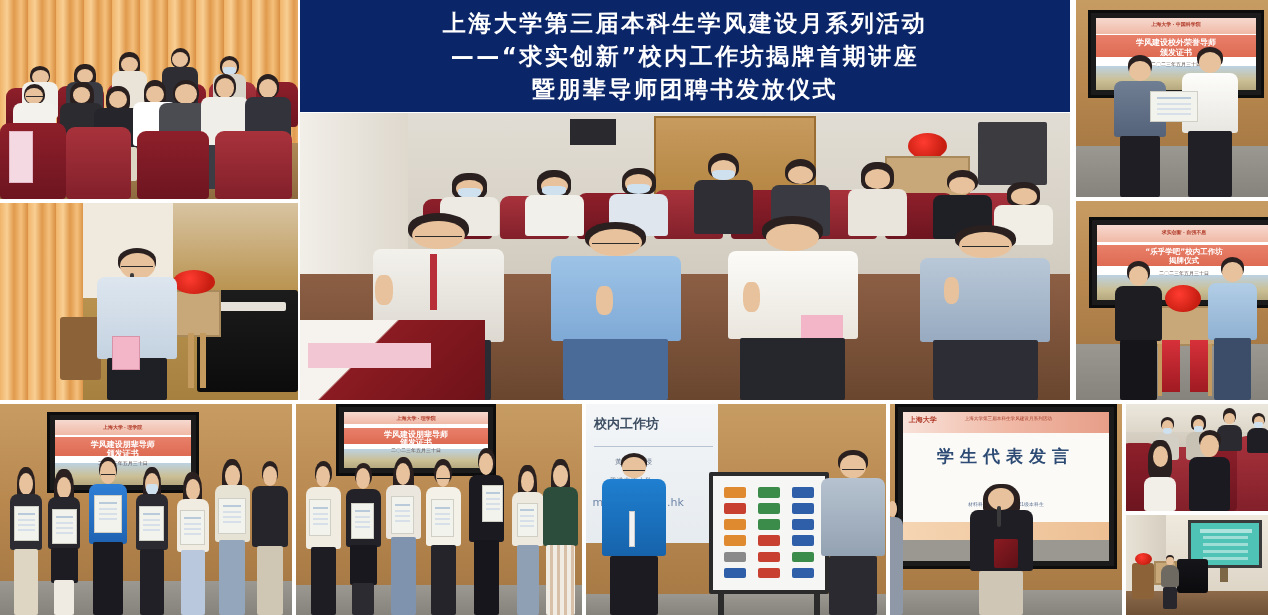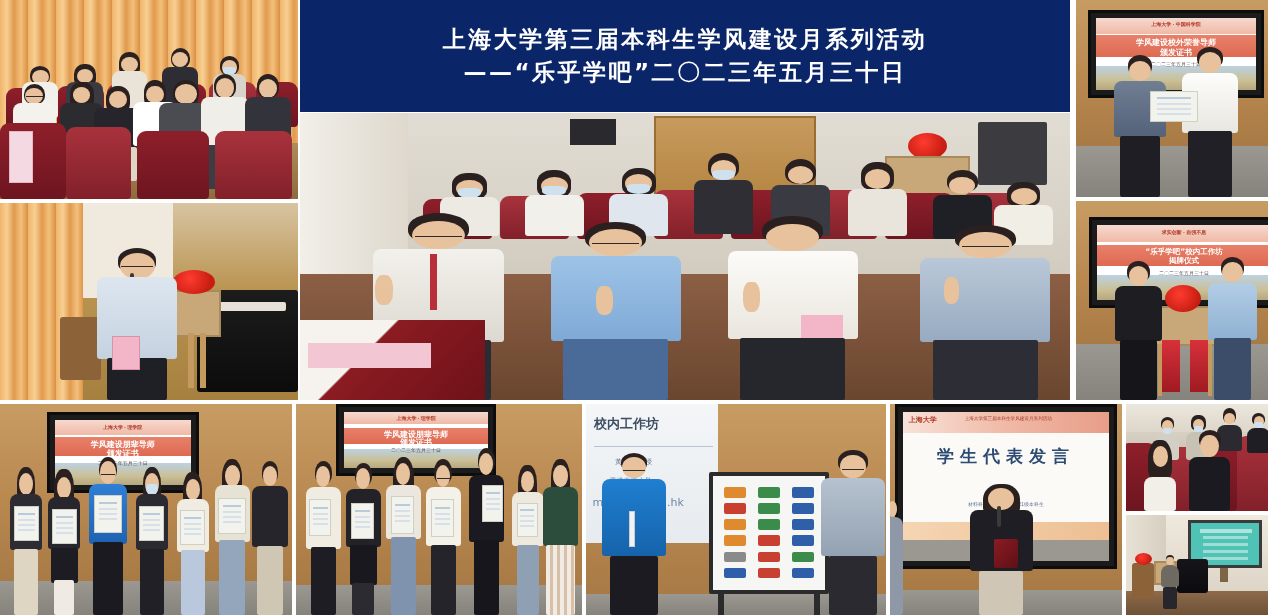--- a/index.html
+++ b/index.html
@@ -160,21 +160,22 @@
   #p-b5            { left:1126px; top:404px; width:142px; height:107px; }
   #p-b6            { left:1126px; top:515px; width:142px; height:100px; }
 </style>
 </head>
 <body>
 
 <div id="collage">
 
   <div id="title-banner">
     <div class="tline l1">上海大学第三届本科生学风建设月系列活动</div>
-    <div class="tline l2">——“乐乎学吧”二〇二三年五月三十日</div>
+    <div class="tline l2">——“求实创新”校内工作坊揭牌首期讲座</div>
+    <div class="tline l3">暨朋辈导师团聘书发放仪式</div>
   </div>
 
   <div class="panel" id="p-tl-audience">
     <div class="scene">
       <div class="lay curtain" style="left:0;top:0;width:100%;height:72%;"></div>
       <div class="lay" style="left:0;top:72%;width:100%;height:28%;background:linear-gradient(180deg,#b08a58,#8e6b3f);"></div>
 
       <div class="chair" style="left:2%;top:44%;width:16%;height:20%;"></div>
       <div class="chair" style="left:19%;top:43%;width:16%;height:21%;"></div>
       <div class="chair light" style="left:36%;top:42%;width:16%;height:22%;"></div>

